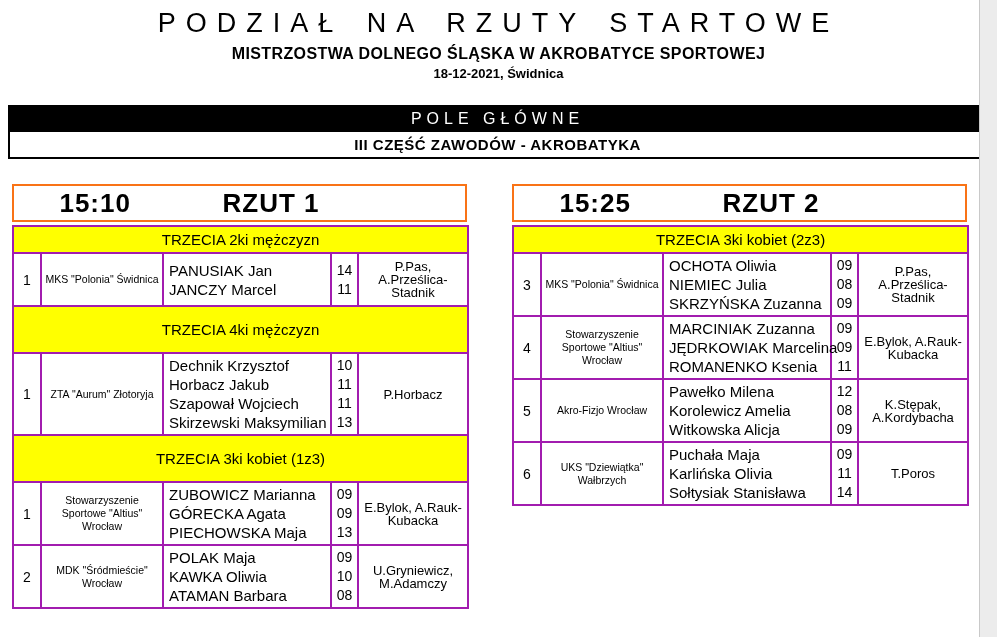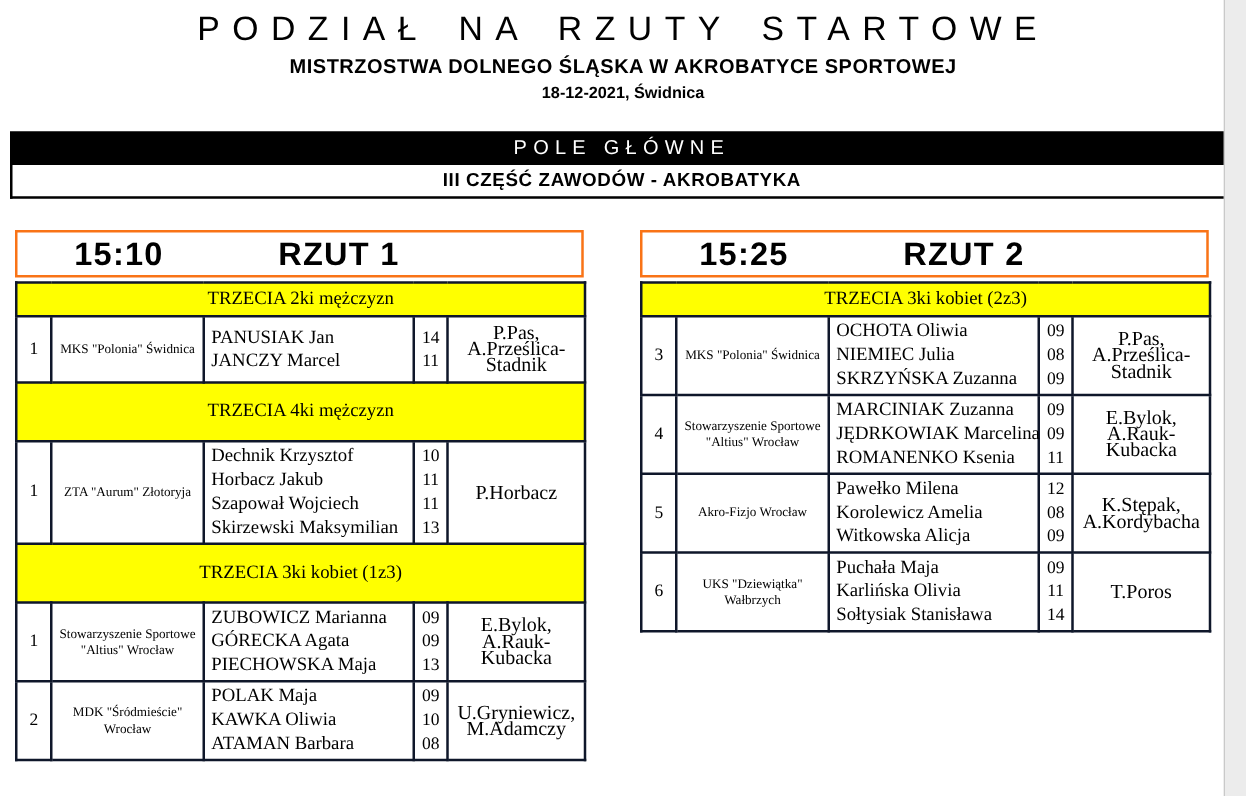--- a/index.html
+++ b/index.html
@@ -37,39 +37,39 @@
   
   .tables { display:flex; margin:25px 0 0 12px; gap:45px; align-items:flex-start; }
   .round { width:455px; }
   .round-header {
     border:2px solid #f97316; height:38px;
     display:flex; align-items:center;
   }
   .round-time { width:36%; text-align:center; font-size:26px; font-weight:bold; letter-spacing:1px; }
   .round-name { width:42%; text-align:center; font-size:26px; font-weight:bold; letter-spacing:1px; }
   table.round-body { border-collapse:collapse; width:455px; margin-top:3px; table-layout:fixed; }
-  table.round-body td { border:2px solid #0f172a; vertical-align:middle;font-family:Liberation Serif, serif; }
+  table.round-body td { border:2px solid #a21caf; vertical-align:middle; }
   col.c-num    { width:28px; }
   col.c-club   { width:122px; }
   col.c-names  { width:168px; }
   col.c-ages   { width:27px; }
   col.c-judges { width:110px; }
   td.banner-cell {
     background:#ffff00; height:27px; text-align:center;
     font-size:15px; padding:2px;
   }
   #round-0 tr.banner-row:not(:first-child) td.banner-cell { height:47px; }
   tr.entry-row td { height:53px; }
   td.col-num  { text-align:center; font-size:14px; }
   td.col-club { text-align:center; font-size:10.5px; padding:1px; line-height:13px; }
   td.col-names{ padding:2px 2px 2px 5px; }
   .name-line  { font-size:15px; line-height:19px; white-space:nowrap; }
   td.col-ages { padding:2px 0; }
   .age-line   { font-size:14px; line-height:19px; text-align:center; }
-  td.col-judges { text-align:center; font-size:16px; padding:1px 3px; line-height:13px; }
+  td.col-judges { text-align:center; font-size:13px; padding:1px 3px; line-height:13px; }
 </style>
 </head>
 <body>
 
 <div class="page">
 
   <div class="doc-header">
     <div class="doc-title">PODZIAŁ NA RZUTY STARTOWE</div>
     <div class="doc-subtitle">MISTRZOSTWA DOLNEGO ŚLĄSKA W AKROBATYCE SPORTOWEJ</div>
     <div class="doc-dateloc">18-12-2021, Świdnica</div>

